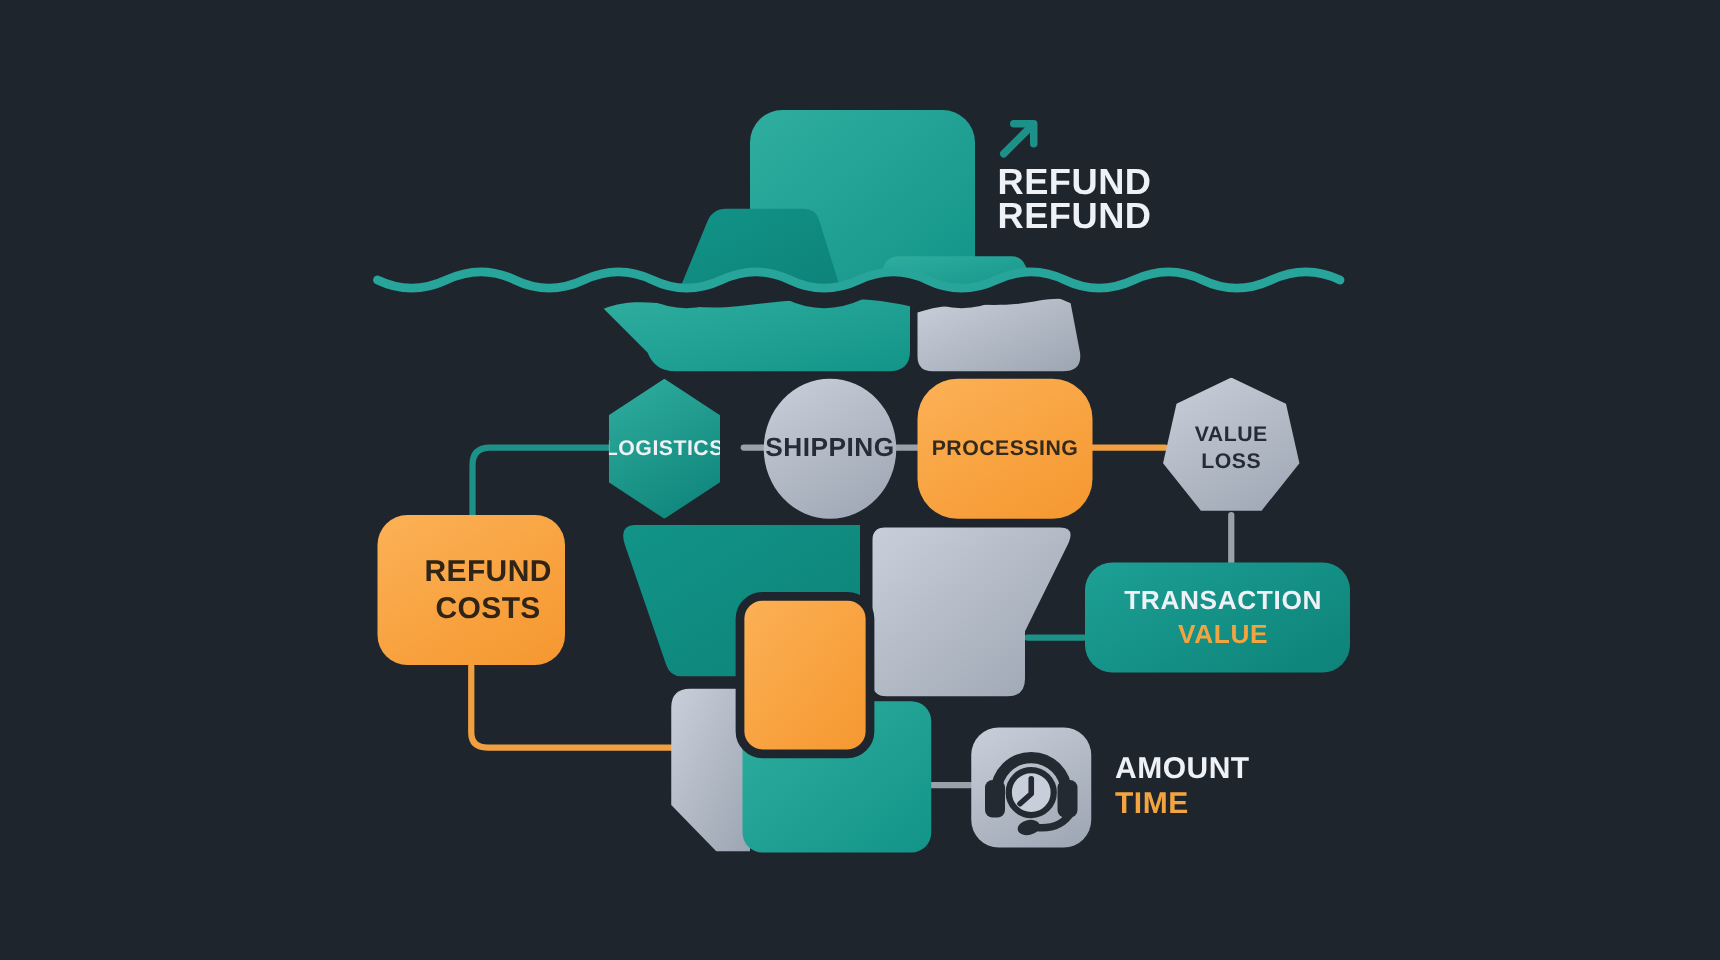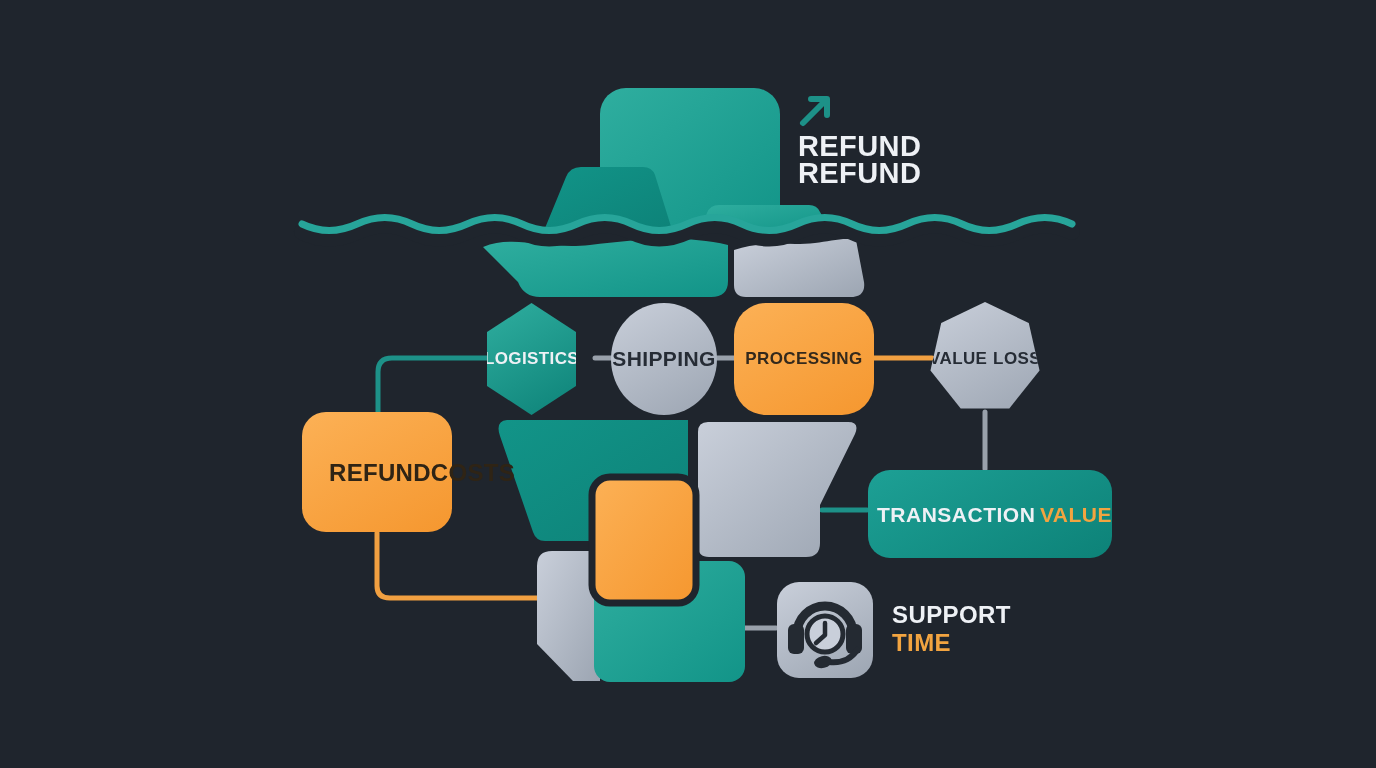--- a/index.html
+++ b/index.html
@@ -27,34 +27,34 @@
     background:linear-gradient(150deg,var(--orange-light),var(--orange));
     color:#33291c;font-size:17px;}
   .heptagon{left:929px;top:302px;width:112px;height:112px;
     background:linear-gradient(150deg,var(--gray-light),var(--gray));
     clip-path:polygon(50% 0%,89.1% 18.8%,98.7% 61.2%,71.7% 95.1%,28.3% 95.1%,1.3% 61.2%,10.9% 18.8%);
     color:var(--text-dark);font-size:17px;text-align:center;line-height:21px;}
   .hidden-box{left:302px;top:412px;width:150px;height:120px;border-radius:24px;
     background:linear-gradient(150deg,var(--orange-light),var(--orange));
     color:#2f2415;font-size:24px;line-height:29px;justify-content:flex-start;
     padding-left:27px;letter-spacing:.3px;}
-  .trans-box{left:868px;top:470px;width:244px;height:88px;border-radius:22px;
+  .trans-box{left:868px;top:450px;width:212px;height:88px;border-radius:22px;
     background:linear-gradient(150deg,#1da095,var(--teal-dark));
     font-size:21px;line-height:27px;justify-content:flex-start;padding-left:9px;letter-spacing:.5px;}
   .trans-box .l1{color:var(--text-light);}
   .trans-box .l2{color:var(--accent-orange);}
   .support-icon-box{left:777px;top:582px;width:96px;height:96px;border-radius:22px;
     background:linear-gradient(150deg,var(--gray-light),var(--gray));}
   .refund-label{position:absolute;left:798px;top:133px;color:var(--text-light);
     font-weight:800;font-size:29px;line-height:27px;letter-spacing:.4px;}
   .support-label{position:absolute;left:892px;top:601px;font-weight:800;
     font-size:24px;line-height:28px;letter-spacing:.4px;}
   .support-label .l1{color:var(--text-light);}
   .support-label .l2{color:var(--accent-orange);}
-  .stacked{display:flex;justify-content:space-between;}
+  .stacked{display:flex;flex-direction:column;justify-content:center;}
 </style>
 </head>
 <body>
 
 <div class="stage">
 
   <svg class="shape-layer" width="1376" height="768" viewBox="0 0 1376 768">
     <defs>
       <linearGradient id="gTeal" x1="0" y1="0" x2="1" y2="1">
         <stop offset="0" stop-color="var(--teal-light,#2fae9f)"></stop>
@@ -143,17 +143,17 @@
       <rect x="11" y="42" width="16" height="30" rx="6" fill="var(--icon-dark,#242a32)"></rect>
       <rect x="69" y="42" width="16" height="30" rx="6" fill="var(--icon-dark,#242a32)"></rect>
       <circle cx="48" cy="52" r="18" fill="var(--gray-light,#c9cfda)" stroke="var(--icon-dark,#242a32)" stroke-width="5"></circle>
       <path d="M48,41 L48,53 L39,61" fill="none" stroke="var(--icon-dark,#242a32)" stroke-width="4.5" stroke-linecap="round" stroke-linejoin="round"></path>
       <path d="M80,68 Q71,82 52,80" fill="none" stroke="var(--icon-dark,#242a32)" stroke-width="6" stroke-linecap="round"></path>
       <ellipse cx="46" cy="80" rx="9" ry="6" transform="rotate(-12 46 80)" fill="var(--icon-dark,#242a32)"></ellipse>
     </svg>
   </div>
 
   <div class="support-label">
-    <div class="l1">SUPPORT</div>
+    <div class="l1">AMOUNT</div>
     <div class="l2">TIME</div>
   </div>
 
 </div>
 
 </body></html>

